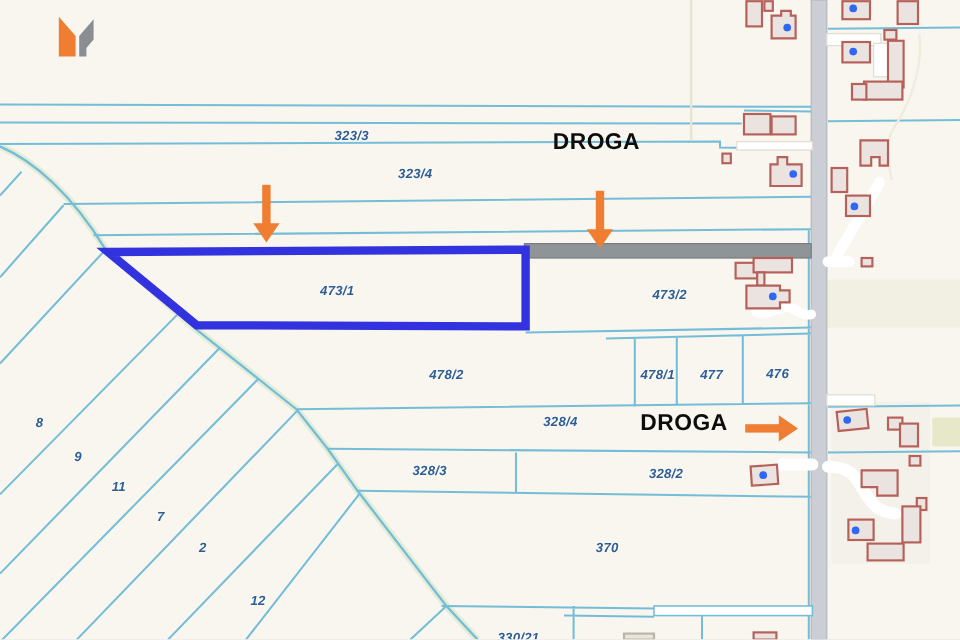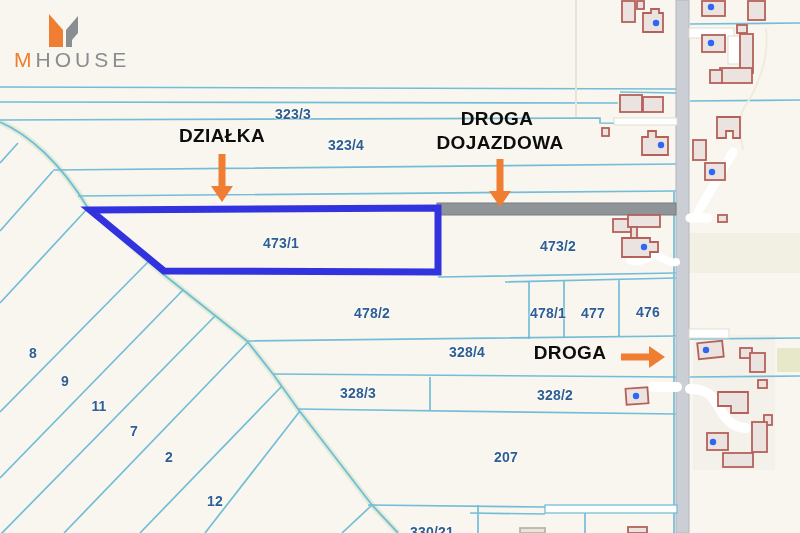--- a/index.html
+++ b/index.html
@@ -4,23 +4,24 @@
 <style>
   html,body{margin:0;padding:0;background:#e8e8e8;}
   .stage{
     position:relative;width:800px;height:533px;overflow:hidden;
     background:#F8F6EE;
     font-family:"Liberation Sans","DejaVu Sans",sans-serif;
   }
   .stage svg{position:absolute;left:0;top:0;}
   .plabel{
     position:absolute;transform:translate(-50%,-50%);
-    font-size:14px;font-weight:bold;color:#2E5E93;
+    font-size:11px;font-weight:bold;color:#2E5E93;
     white-space:nowrap;text-shadow:0 0 3px #fff,0 0 2px #fff;
     letter-spacing:.2px;
+    font-style:italic;
   }
   .anno{
     position:absolute;transform:translate(-50%,-50%);
     font-size:19px;font-weight:900;color:#0d0d0d;
     white-space:nowrap;letter-spacing:.4px;
   }
   .logo{position:absolute;left:0;top:0;width:150px;height:80px;}
   .logo .mark{position:absolute;left:0;top:0;}
   .logo .word{
     position:absolute;left:14px;top:48px;font-size:21px;
@@ -154,35 +155,32 @@
   <span class="plabel" style="left:346px;top:145px">323/4</span>
   <span class="plabel" style="left:281px;top:243px">473/1</span>
   <span class="plabel" style="left:558px;top:246px">473/2</span>
   <span class="plabel" style="left:372px;top:313px">478/2</span>
   <span class="plabel" style="left:548px;top:313px">478/1</span>
   <span class="plabel" style="left:593px;top:313px">477</span>
   <span class="plabel" style="left:648px;top:312px">476</span>
   <span class="plabel" style="left:467px;top:352px">328/4</span>
   <span class="plabel" style="left:358px;top:393px">328/3</span>
   <span class="plabel" style="left:555px;top:395px">328/2</span>
-  <span class="plabel" style="left:506px;top:457px">207</span>
+  <span class="plabel" style="left:506px;top:457px">370</span>
   <span class="plabel" style="left:432px;top:532px">330/21</span>
   <span class="plabel" style="left:33px;top:353px">8</span>
   <span class="plabel" style="left:65px;top:381px">9</span>
   <span class="plabel" style="left:99px;top:406px">11</span>
   <span class="plabel" style="left:134px;top:431px">7</span>
   <span class="plabel" style="left:169px;top:457px">2</span>
   <span class="plabel" style="left:215px;top:501px">12</span>
 
-  <div class="anno" style="left:222px;top:136px">DZIAŁKA</div>
   <div class="anno" style="left:497px;top:119px">DROGA</div>
-  <div class="anno" style="left:500px;top:143px">DOJAZDOWA</div>
   <div class="anno" style="left:570px;top:353px">DROGA</div>
 
   <div class="logo">
     <svg class="mark" width="100" height="50" viewBox="0 0 100 50">
       <path d="M49,14 L63,30 L63,47 L49,47 Z" fill="#EF7D32"></path>
       <path d="M66,47 L66,30 L78,16 L78,33 L72,40 L72,47 Z" fill="#8A8E92"></path>
     </svg>
-    <div class="word"><span class="m">M</span><span>HOUSE</span></div>
   </div>
 
 </div>
 
 </body></html>

